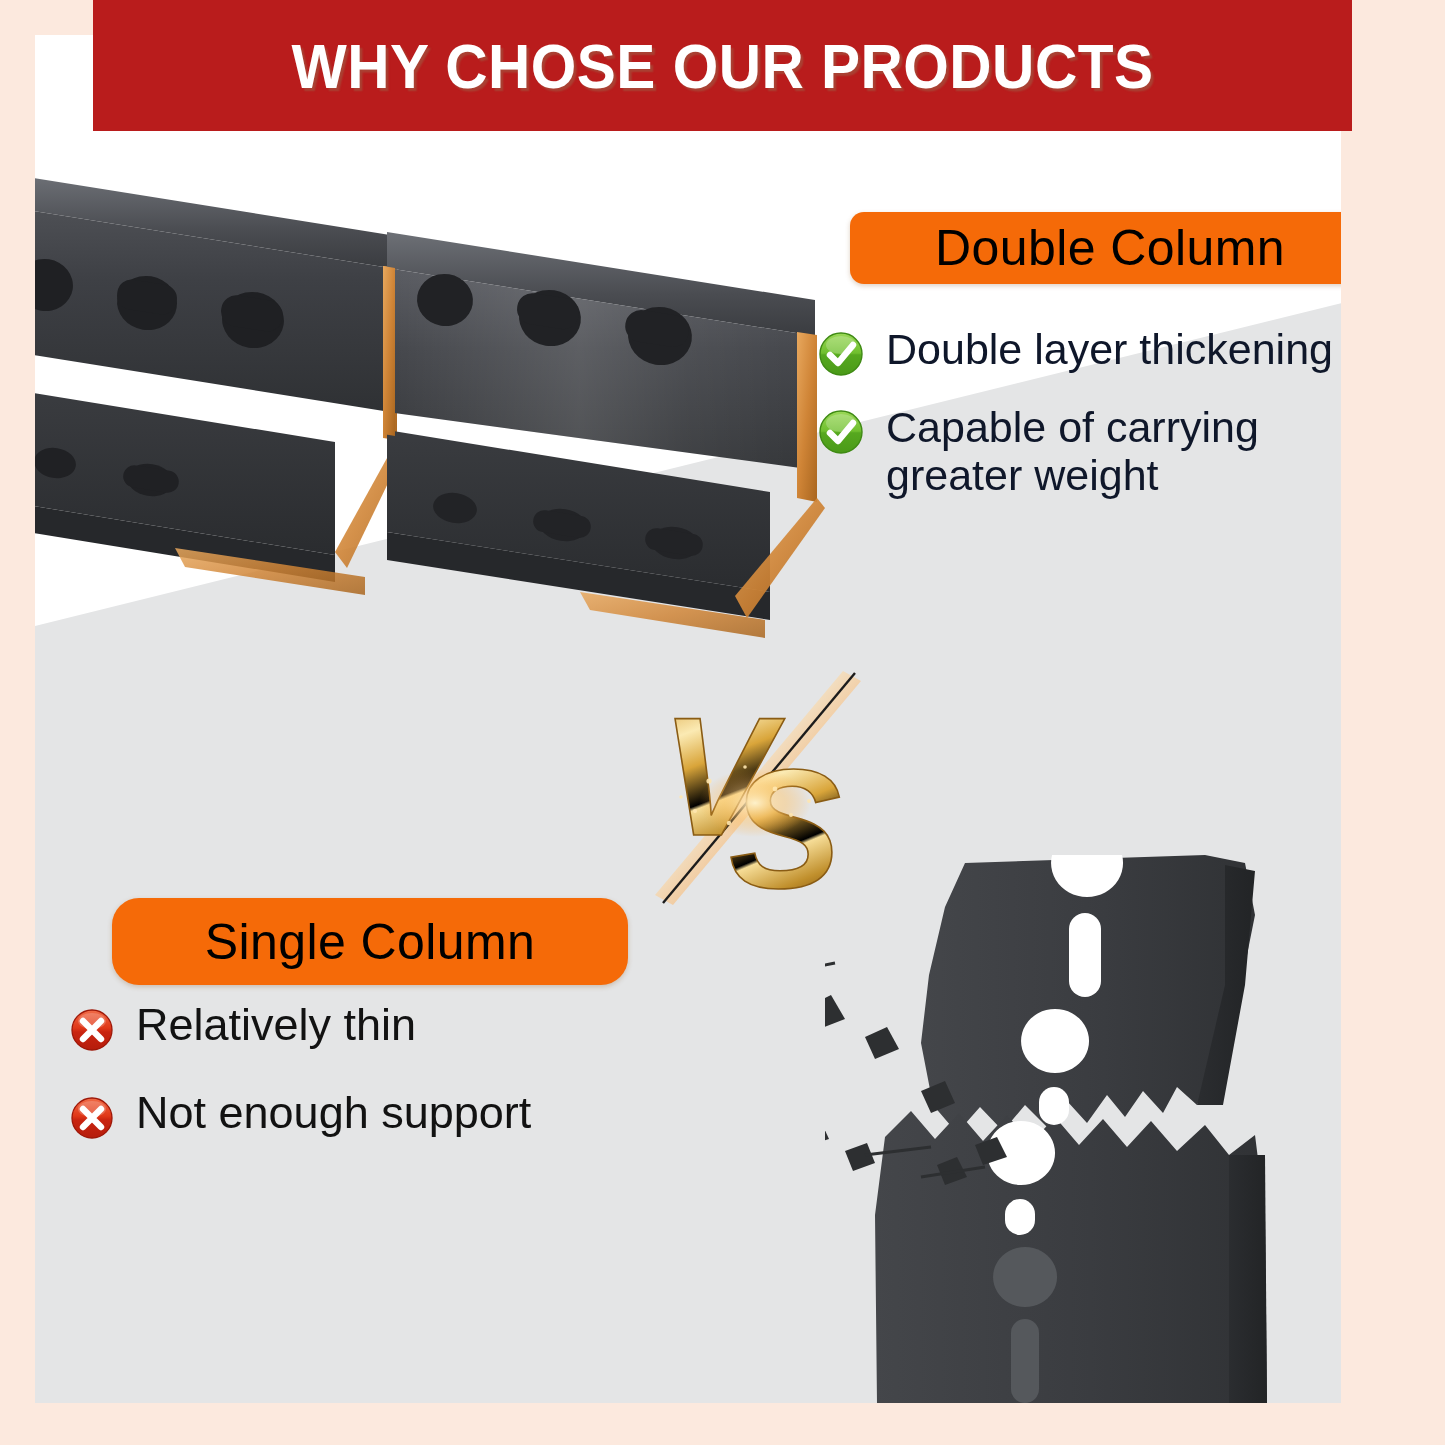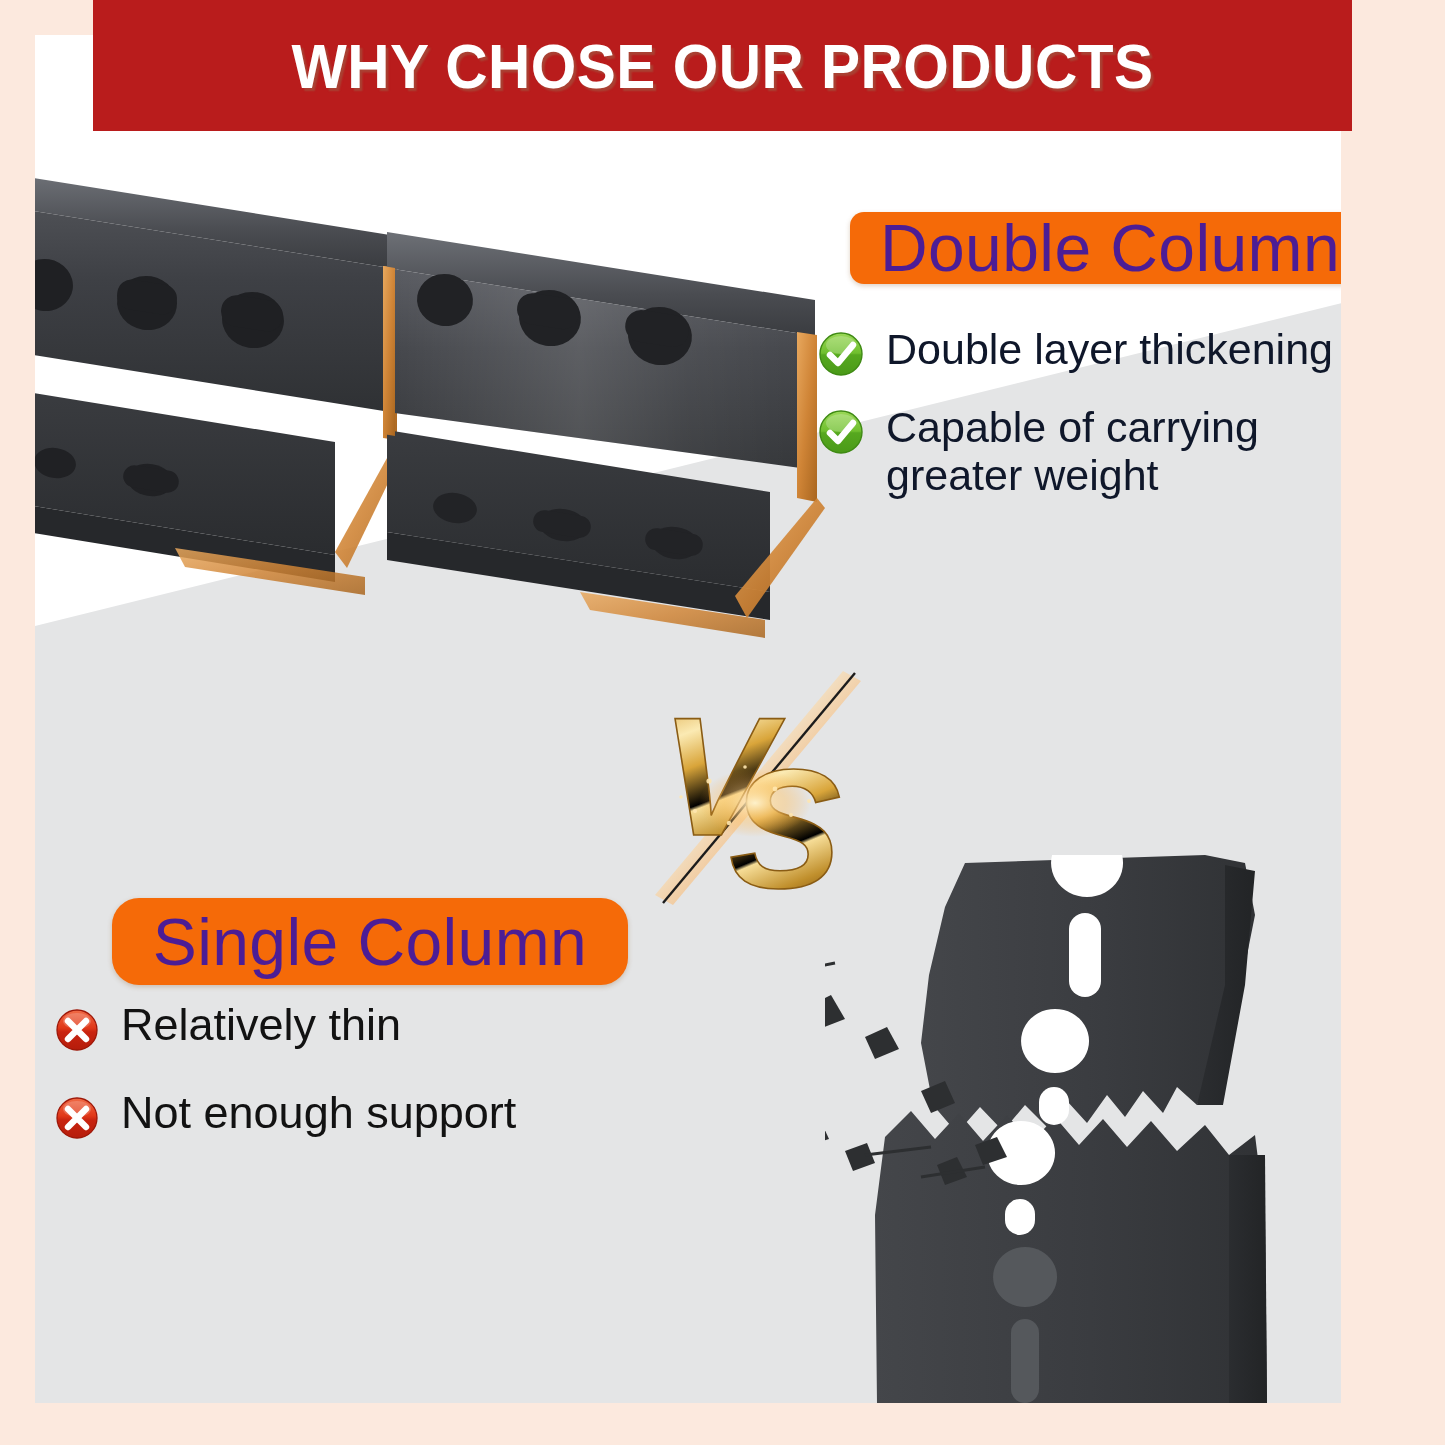--- a/index.html
+++ b/index.html
@@ -112,22 +112,22 @@
     position: absolute;
     background: #f56a08;
     border-radius: 14px;
     display: flex;
     align-items: center;
     justify-content: center;
     box-shadow: 0 2px 5px rgba(140,90,40,0.28);
     z-index: 25;
   }
   .pill-label {
-    color: #4c1d95;
-    font-size: 66px;
+    color: #000000;
+    font-size: 50px;
     font-weight: normal;
     white-space: nowrap;
     letter-spacing: 0.4px;
   }
   .pill-double {
     left: 815px;
     top: 177px;
     width: 520px;
     height: 72px;
   }
@@ -143,21 +143,21 @@
   .bullets {
     position: absolute;
     z-index: 25;
   }
   .bullets-pros {
     left: 783px;
     top: 290px;
     width: 530px;
   }
   .bullets-cons {
-    left: 20px;
+    left: 35px;
     top: 965px;
     width: 790px;
   }
   .bullet-row {
     display: flex;
     align-items: flex-start;
     margin-bottom: 26px;
   }
   .bullets-cons .bullet-row {
     margin-bottom: 36px;

